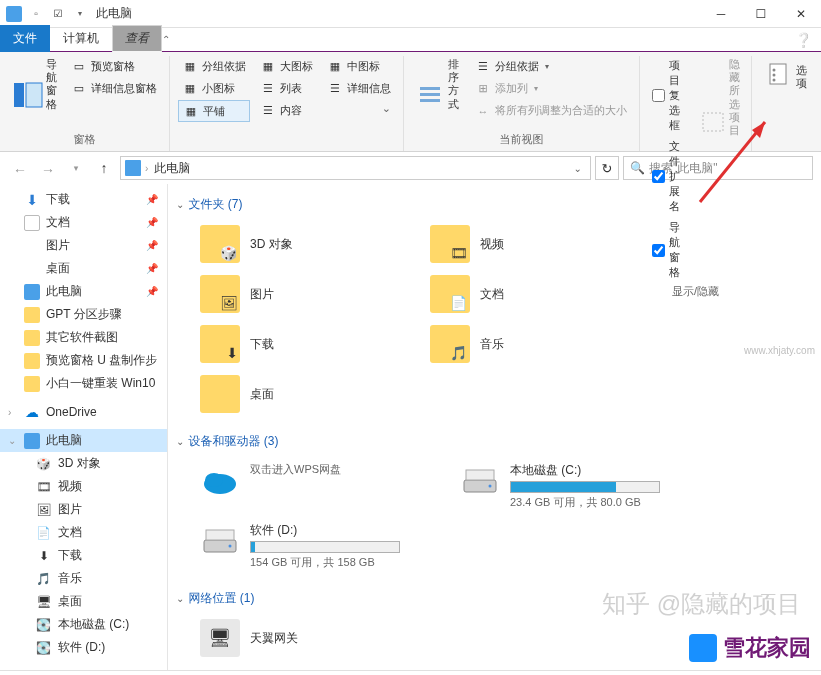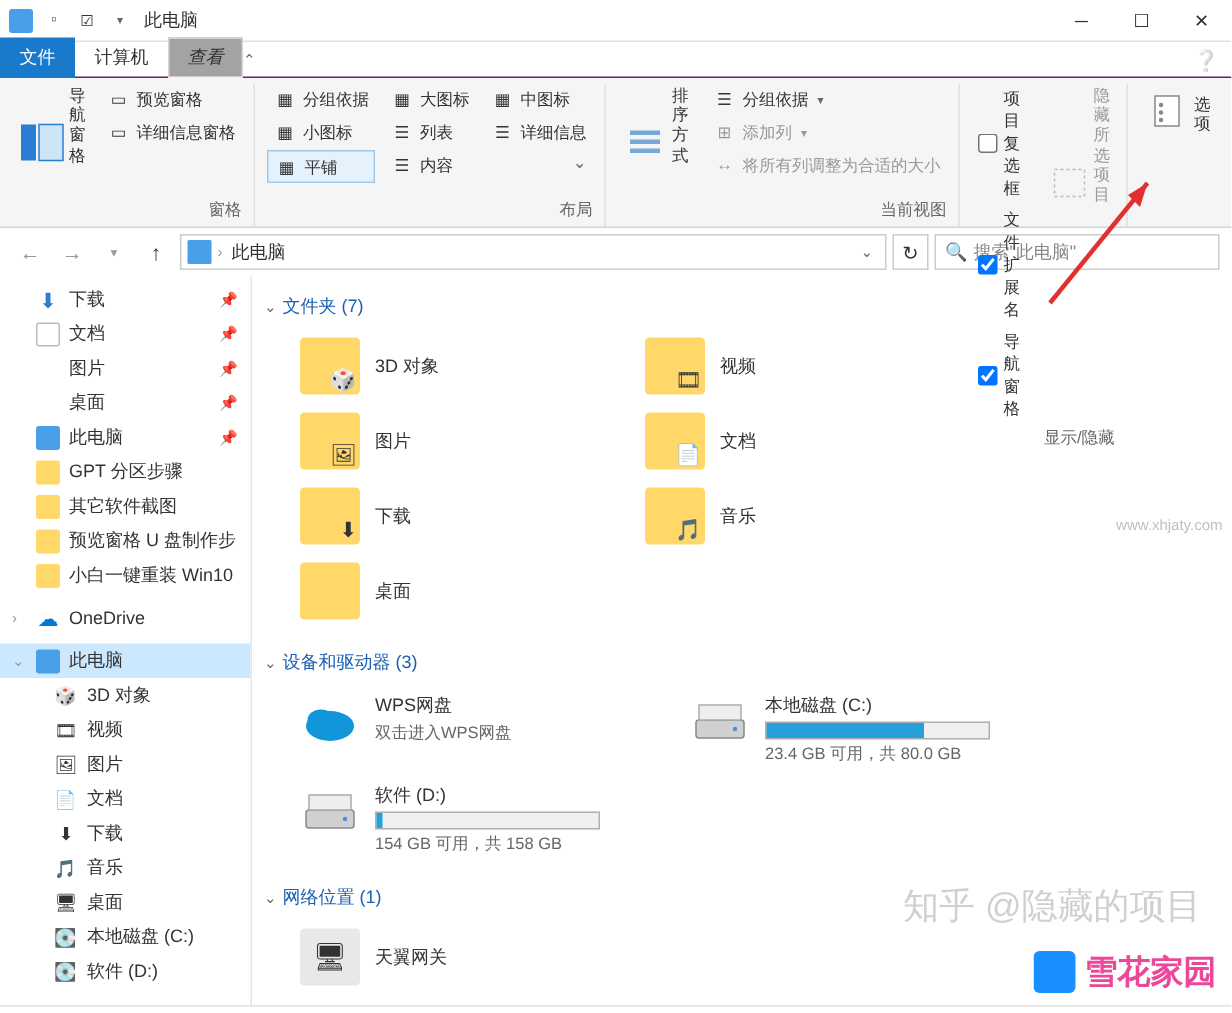--- a/index.html
+++ b/index.html
@@ -19,21 +19,21 @@
 .tab { padding: 4px 12px 4px 12px; font-size: 12px; cursor: pointer; border: 1px solid transparent; position: relative; top: 1px; }
 .tab.active { background: #1979ca; color: #fff; }
 .tab.open { background: #a3a3a3; border: 1px solid #d4d4d4; border-bottom: 1px solid #f5f5f5; font-style: italic; }
 .tabs .help-icon { margin-left: auto; margin-right: 8px; color: #0078d7; font-size: 14px; align-self: center; }
 .tabs .chevron { margin-right: 4px; color: #666; font-size: 10px; align-self: center; }
 
 
 .ribbon { height: 100px; background: #f5f5f5; border-bottom: 1px solid #d4d4d4; display: flex; padding: 4px 0 0 0; position: relative; }
 .ribbon-group { border-right: 1px solid #e0e0e0; padding: 0 8px; display: flex; flex-direction: column; }
 .ribbon-group-content { flex: 1; display: flex; gap: 6px; align-items: flex-start; }
-.ribbon-group-label { text-align: right; font-size: 11px; color: #666; padding: 2px 0 4px 0; }
+.ribbon-group-label { text-align: center; font-size: 11px; color: #666; padding: 2px 0 4px 0; }
 .ribbon-btn-large { display: flex; flex-direction: row; align-items: flex-end; gap: 2px; padding: 2px 4px; cursor: pointer; min-width: 42px; }
 .ribbon-btn-large .icn { width: 32px; height: 32px; display: flex; align-items: center; justify-content: center; }
 .ribbon-btn-large .lbl { font-size: 11px; text-align: center; line-height: 1.2; }
 .ribbon-col { display: flex; flex-direction: column; gap: 2px; }
 .ribbon-btn-small { display: flex; align-items: center; gap: 4px; padding: 2px 4px; cursor: pointer; font-size: 11px; white-space: nowrap; }
 .ribbon-btn-small .icn { width: 16px; height: 16px; display: inline-flex; align-items: center; justify-content: center; }
 .chk { display: flex; align-items: center; gap: 4px; font-size: 11px; padding: 2px 4px; }
 .chk input { width: 13px; height: 13px; }
 .arrow { position: absolute; pointer-events: none; }
 
@@ -83,21 +83,21 @@
 .drive-bar-fill { height: 100%; background: #26a0da; }
 .drive-sub { font-size: 11px; color: #666; }
 
 
 .statusbar { height: 24px; border-top: 1px solid #e0e0e0; display: flex; align-items: center; padding: 0 10px; font-size: 11px; color: #555; }
 
 
 .watermark { position: absolute; right: 20px; bottom: 50px; font-size: 24px; color: rgba(120,120,120,0.35); pointer-events: none; }
 .logo-wm { position: absolute; right: 10px; bottom: 12px; display: flex; align-items: center; gap: 6px; pointer-events: none; }
 .logo-wm .sq { width: 28px; height: 28px; background: #1890ff; border-radius: 4px; }
-.logo-wm .txt { font-size: 22px; font-weight: bold; color: #ec4899; }
+.logo-wm .txt { font-size: 22px; font-weight: bold; color: #701a75; }
 
 svg { display: block; }
 </style>
 </head>
 <body>
 
 <div class="titlebar">
   <div class="qat">
     <span class="qat-icon">
         <span class="pc-icon"></span>
@@ -185,21 +185,20 @@
           </div>
         <div class="ribbon-btn-small">
             <span class="icn">☰</span>
             <span>详细信息</span>
           </div>
         <div class="ribbon-btn-small" style="justify-content:flex-end;color:#666;">
             <span>⌄</span>
           </div>
       </div>
     </div>
-    <div class="ribbon-group-label">布局</div>
   </div>
 
   <div class="ribbon-group">
     <div class="ribbon-group-content">
       <div class="ribbon-btn-large">
         <span class="icn">
             <svg width="28" height="28">
               <rect x="4" y="6" width="20" height="3" fill="#76a9da"></rect>
               <rect x="4" y="12" width="20" height="3" fill="#76a9da"></rect>
               <rect x="4" y="18" width="20" height="3" fill="#76a9da"></rect>
@@ -448,21 +447,20 @@
     </div>
     <div class="grid" id="drives-grid">
         <div class="drive-tile">
           <div class="drive-icon">
             <svg width="40" height="38">
               <ellipse cx="20" cy="22" rx="16" ry="10" fill="#1296db"></ellipse>
               <ellipse cx="14" cy="18" rx="9" ry="7" fill="#1296db"></ellipse>
             </svg>
           </div>
     <div class="drive-info">
-      <div class="drive-name">WPS网盘</div>
 
       <div class="drive-sub">双击进入WPS网盘</div>
     </div>
         </div>
         <div class="drive-tile">
           <div class="drive-icon">
             <svg width="40" height="38">
               <rect x="4" y="18" width="32" height="12" rx="2" fill="#d0d0d0" stroke="#888"></rect>
               <rect x="6" y="8" width="28" height="10" fill="#eee" stroke="#aaa"></rect>
               <circle cx="30" cy="24" r="1.5" fill="#4a90e2"></circle>

